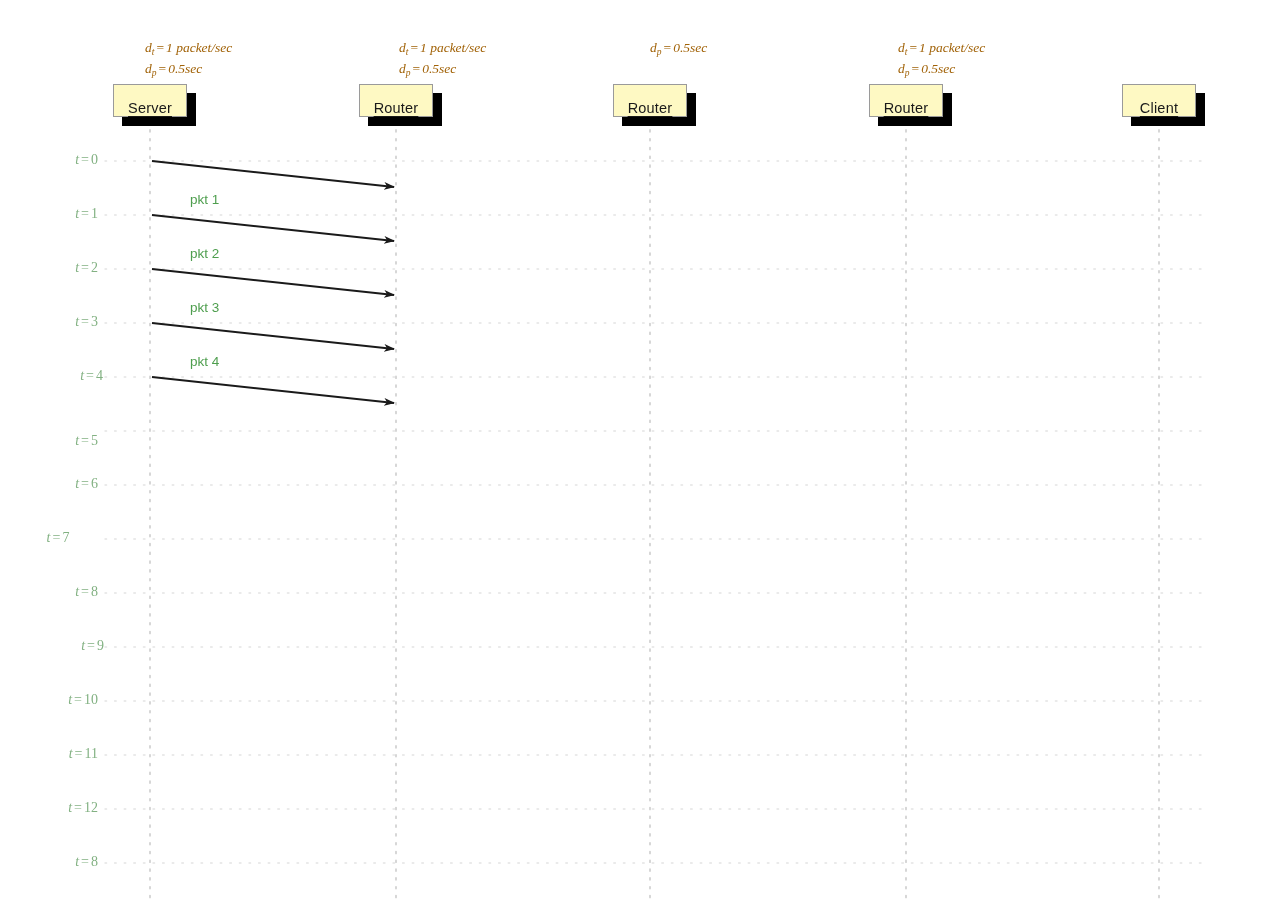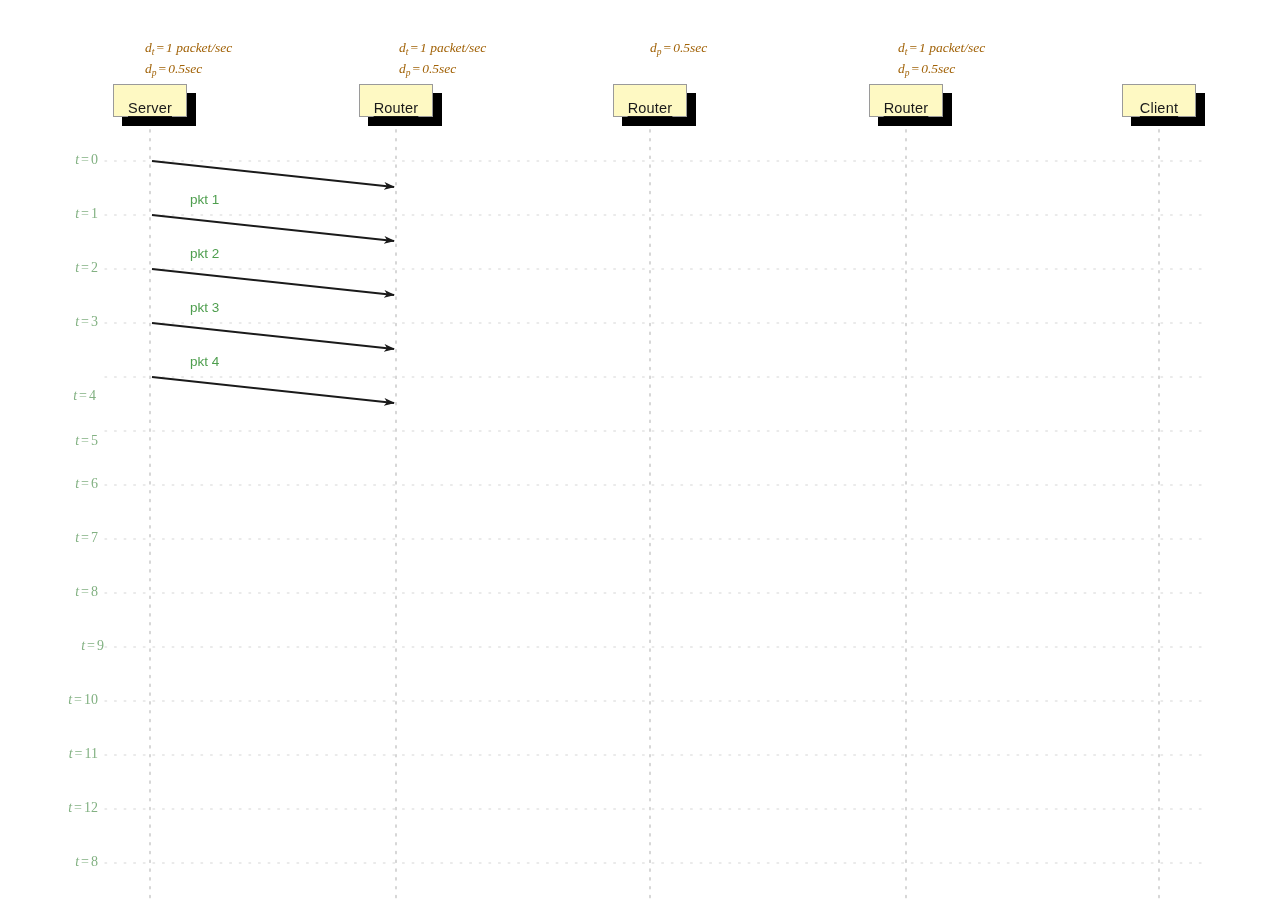--- a/index.html
+++ b/index.html
@@ -204,24 +204,24 @@
       <div class="link-header" style="left: 898px; top: 38px; width: 240px;">
         <div class="row"><span class="sym">d</span><span class="sub">t</span><span class="eq">=</span><span class="unit">1 packet/sec</span></div>
         <div class="row"><span class="sym">d</span><span class="sub">p</span><span class="eq">=</span><span class="unit">0.5sec</span></div>
       </div>
     </div>
   <div id="time-labels-layer">
       <div class="time-label" style="left: 18px; top: 152px;"><span class="tsym">t</span><span class="teq">=</span><span class="tnum">0</span></div>
       <div class="time-label" style="left: 18px; top: 206px;"><span class="tsym">t</span><span class="teq">=</span><span class="tnum">1</span></div>
       <div class="time-label" style="left: 18px; top: 260px;"><span class="tsym">t</span><span class="teq">=</span><span class="tnum">2</span></div>
       <div class="time-label" style="left: 18px; top: 314px;"><span class="tsym">t</span><span class="teq">=</span><span class="tnum">3</span></div>
-      <div class="time-label" style="left: 16px; top: 368px; margin-top: 20px;"><span class="tsym">t</span><span class="teq">=</span><span class="tnum">4</span></div>
+      <div class="time-label" style="left: 23px; top: 368px;"><span class="tsym">t</span><span class="teq">=</span><span class="tnum">4</span></div>
       <div class="time-label" style="left: 18px; top: 422px; margin-top: 11px;"><span class="tsym">t</span><span class="teq">=</span><span class="tnum">5</span></div>
       <div class="time-label" style="left: 18px; top: 476px;"><span class="tsym">t</span><span class="teq">=</span><span class="tnum">6</span></div>
-      <div class="time-label" style="left: 18px; top: 530px;"><span class="tsym">t</span><span class="teq">=</span><span class="tnum">7</span></div>
+      <div class="time-label" style="left: 18px; top: 530px; text-align: center;"><span class="tsym">t</span><span class="teq">=</span><span class="tnum">7</span></div>
       <div class="time-label" style="left: 18px; top: 584px;"><span class="tsym">t</span><span class="teq">=</span><span class="tnum">8</span></div>
       <div class="time-label" style="left: 24px; top: 638px;"><span class="tsym">t</span><span class="teq">=</span><span class="tnum">9</span></div>
       <div class="time-label" style="left: 18px; top: 692px;"><span class="tsym">t</span><span class="teq">=</span><span class="tnum">10</span></div>
       <div class="time-label" style="left: 18px; top: 746px;"><span class="tsym">t</span><span class="teq">=</span><span class="tnum">11</span></div>
       <div class="time-label" style="left: 18px; top: 800px;"><span class="tsym">t</span><span class="teq">=</span><span class="tnum">12</span></div>
       <div class="time-label" style="left: 18px; top: 854px;"><span class="tsym">t</span><span class="teq">=</span><span class="tnum">8</span></div>
     </div>
   <div id="packet-labels-layer">
       <div class="pkt-label" style="left: 190px; top: 192px;">pkt 1</div>
       <div class="pkt-label" style="left: 190px; top: 246px;">pkt 2</div>

